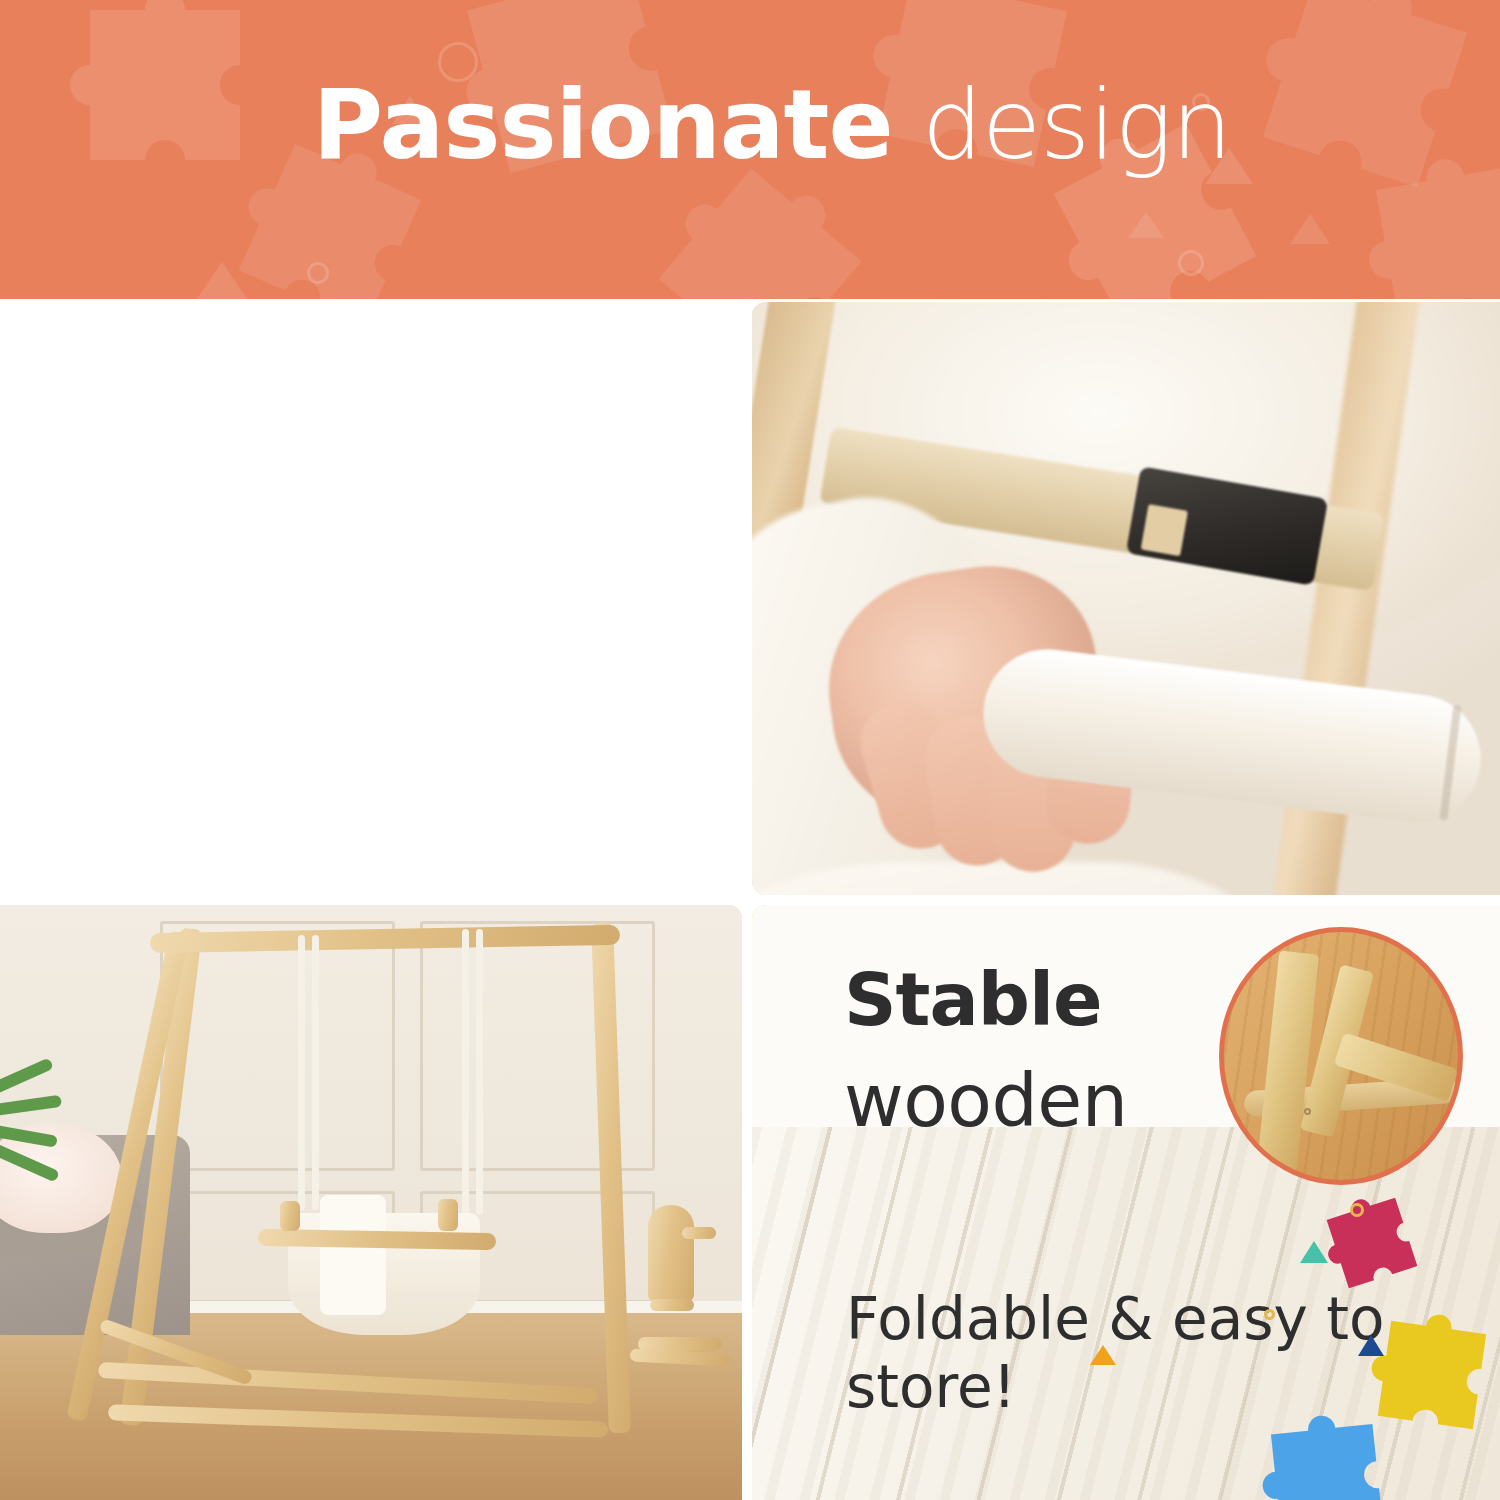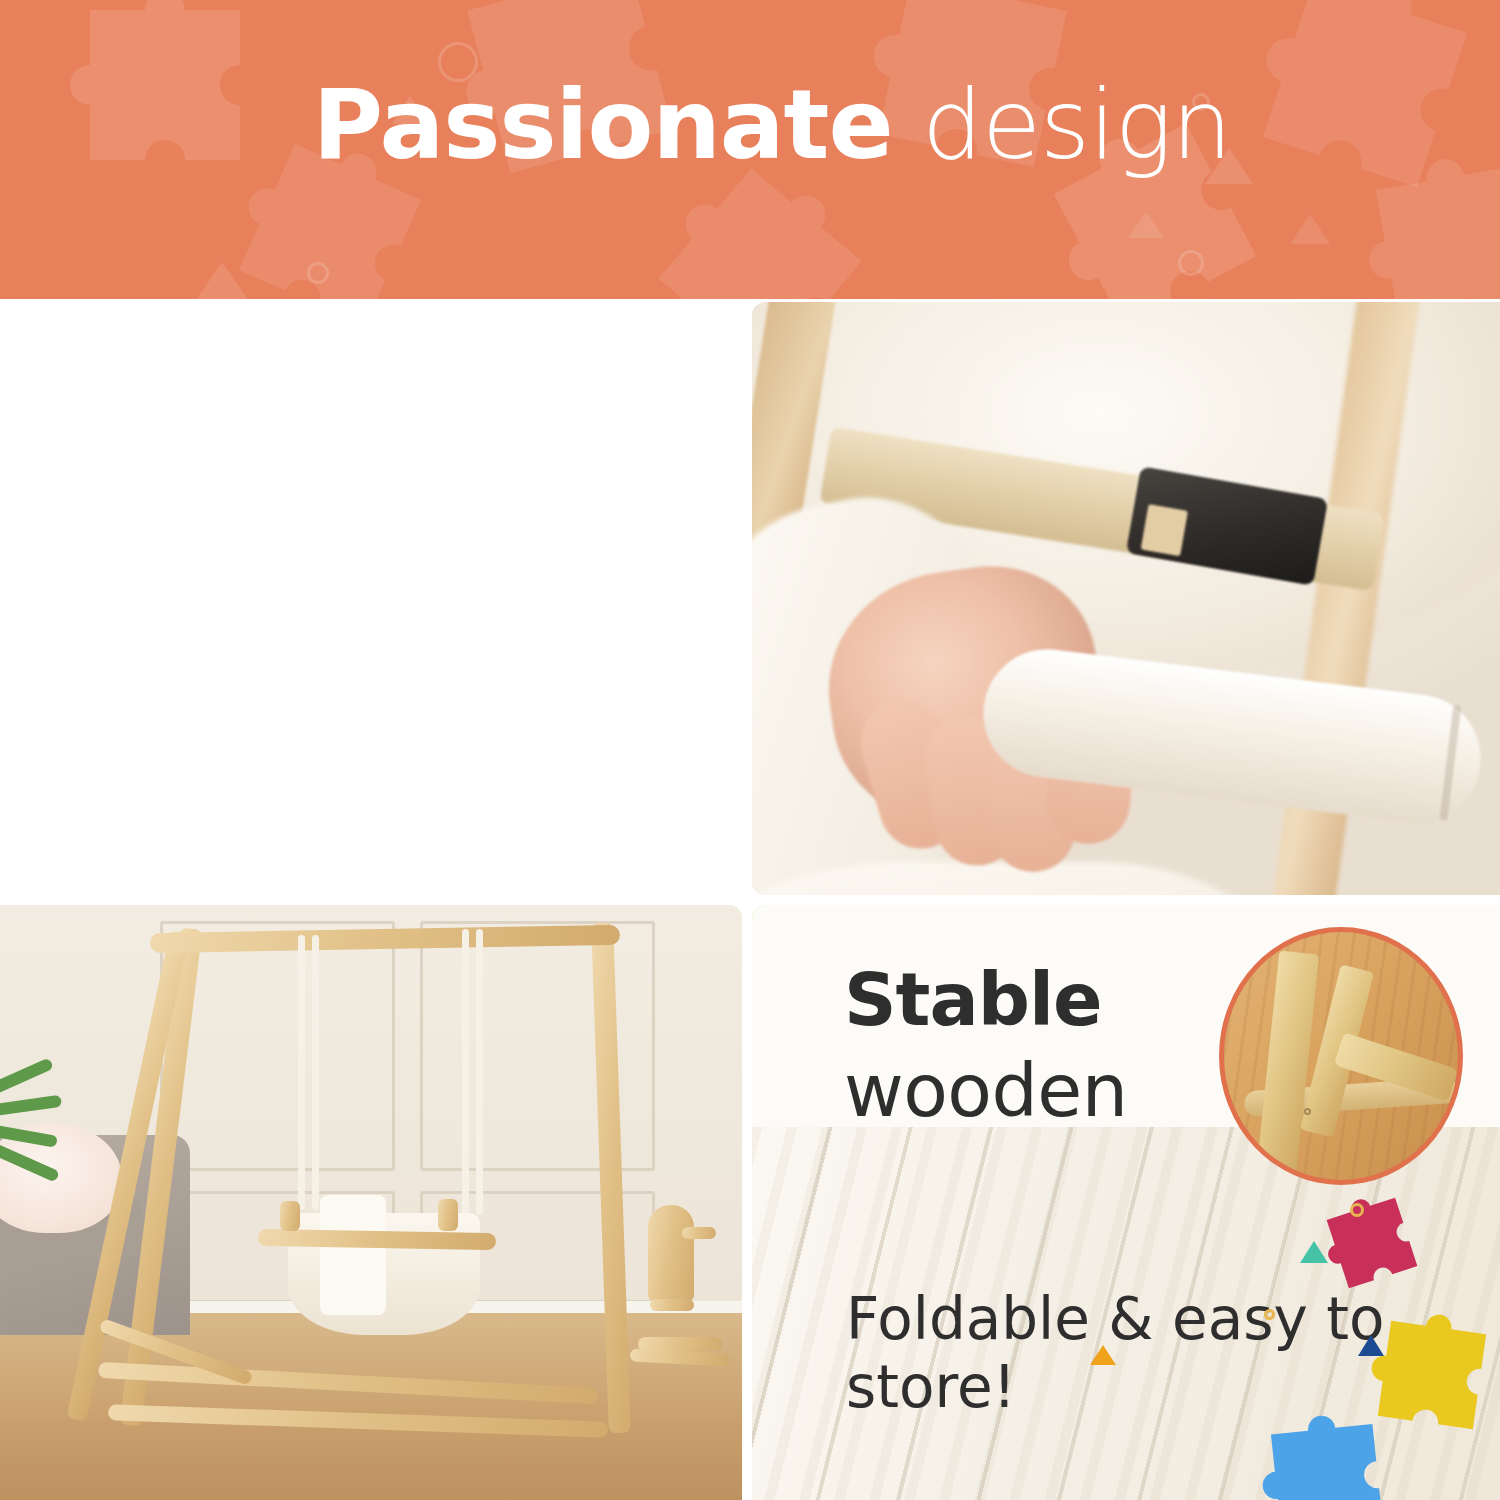--- a/index.html
+++ b/index.html
@@ -136,21 +136,21 @@
                   rgba(206,196,178,.55) 78px),
                 linear-gradient(104deg,#fbf8f2 0%,#f4efe5 45%,#efe8da 100%); }
   .br-planks:after{ content:""; position:absolute; inset:0;
                     background:repeating-linear-gradient(104deg,
                       rgba(184,168,142,.10) 0px, rgba(184,168,142,.10) 10px,
                       rgba(255,255,255,0) 10px, rgba(255,255,255,0) 34px); }
 
   .br-head{ position:absolute; left:92px; top:58px; line-height:1.0; color:#2e2e2e; }
   .br-head .l1{ display:block; font-size:73px; font-weight:700; letter-spacing:-1px; }
   .br-head .l2{ display:block; font-size:73px; font-weight:400; letter-spacing:-.5px;
-                margin-top:18px; }
+                margin-top:28px; }
   .br-head .l3{ display:block; font-size:73px; font-weight:400; letter-spacing:-.5px;
                 margin-top:14px; }
   .br-body{ position:absolute; left:94px; top:380px; width:540px;
             font-size:58px; font-weight:400; line-height:1.18; color:#2e2e2e; }
 
   .wood-badge{ position:absolute; left:467px; top:22px; width:244px; height:258px;
                border-radius:50%; border:5px solid #e0714c; overflow:hidden;
                background:linear-gradient(130deg,#e3b374,#d9a35f 45%,#c98f4c); }
   .wb-grain{ position:absolute; inset:0;
              background:repeating-linear-gradient(98deg,

